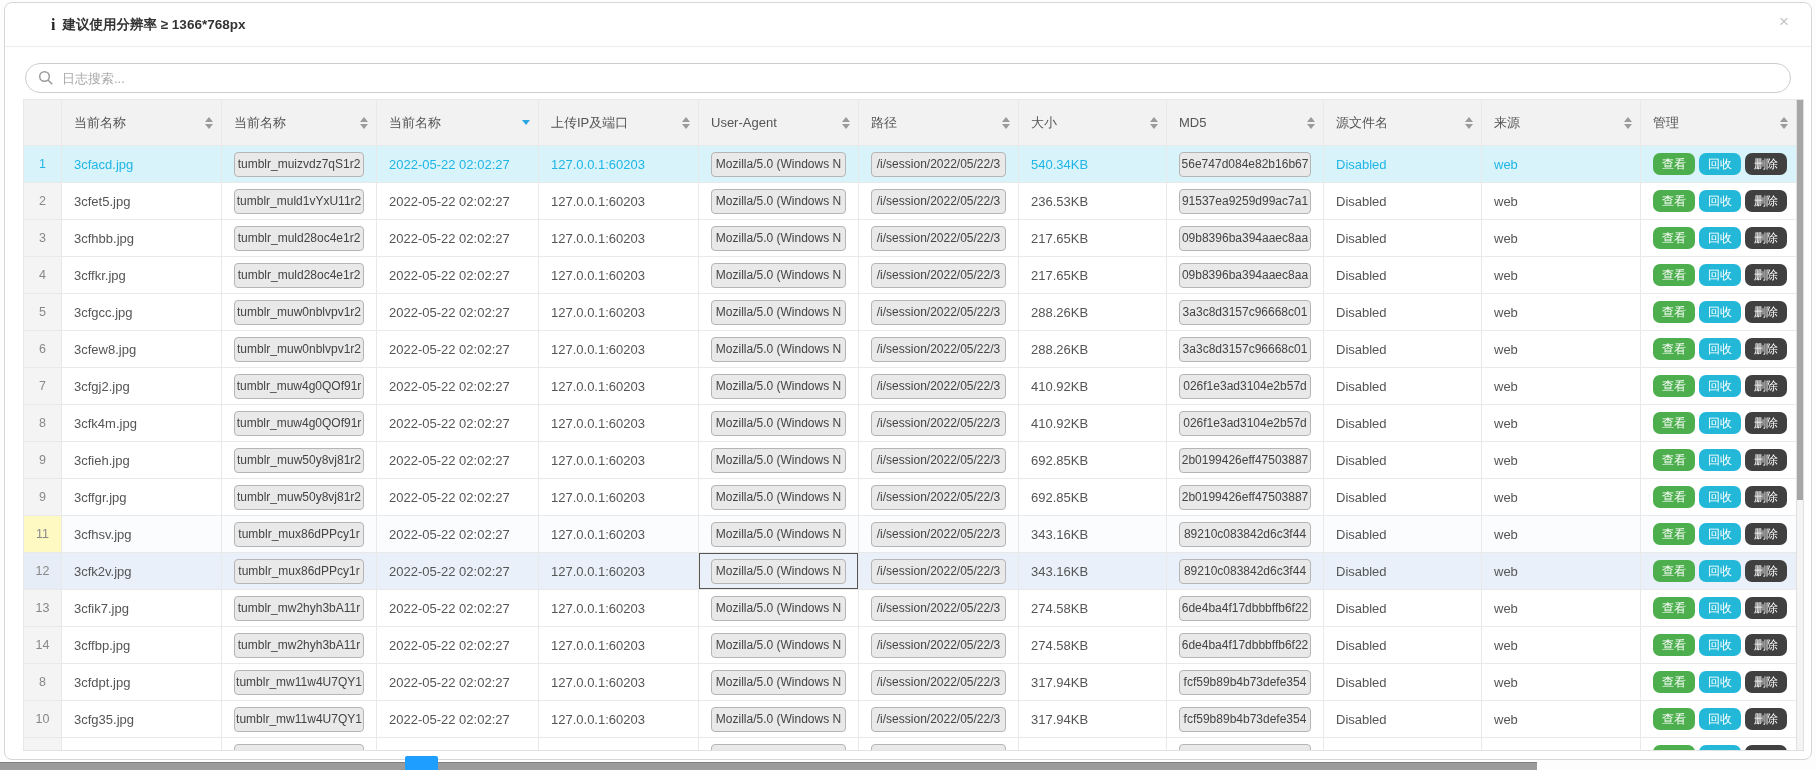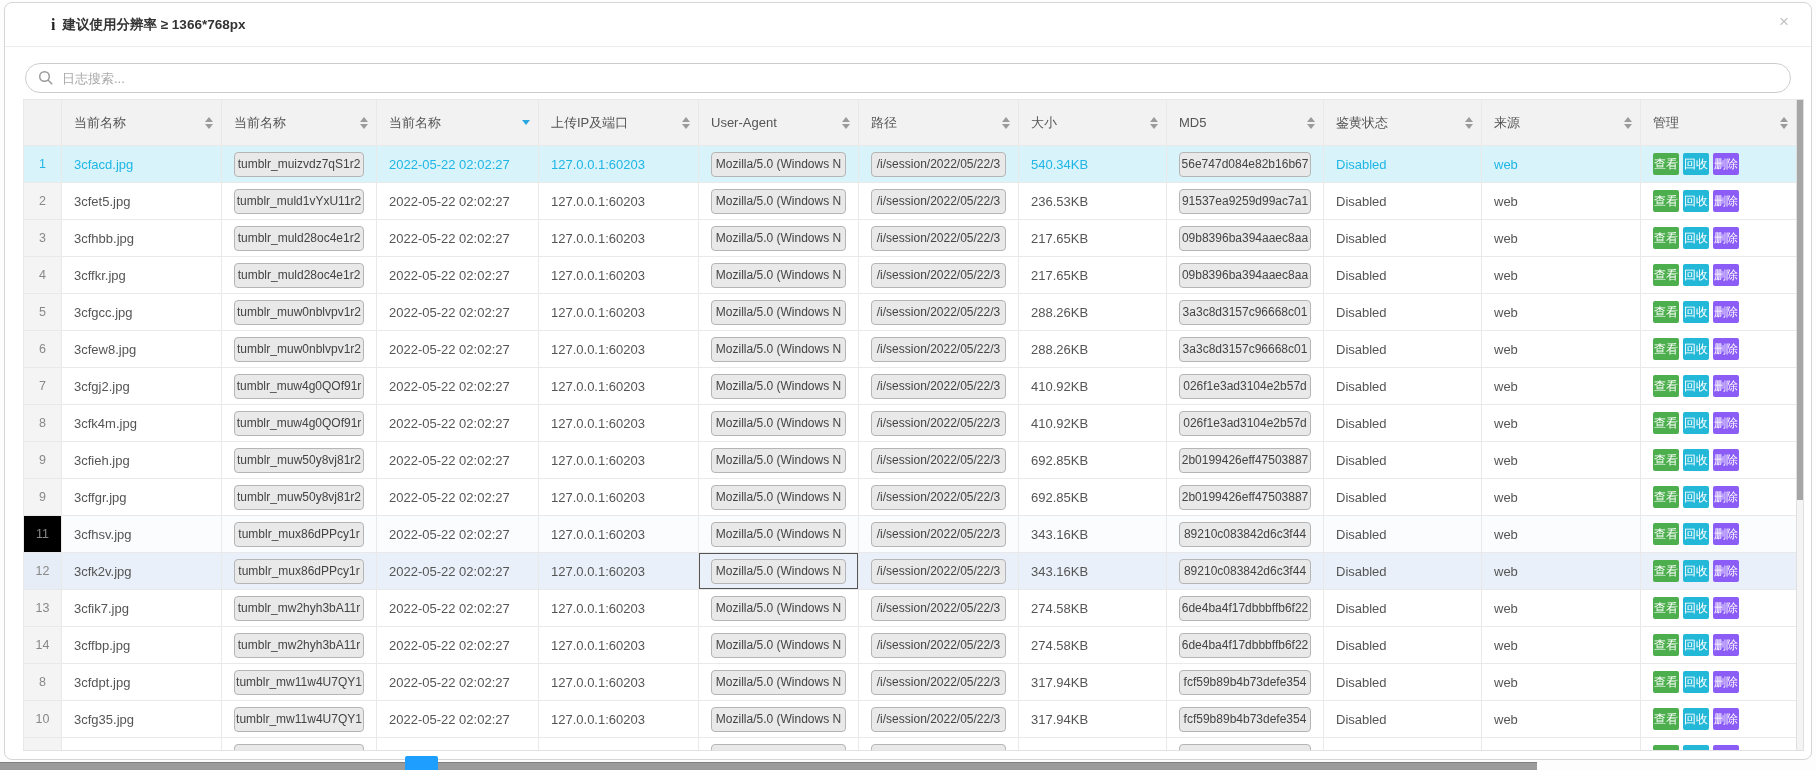--- a/index.html
+++ b/index.html
@@ -42,31 +42,31 @@
   .sort.desc-active i.down { border-top-color:#2aa7e0; }
 
   
   .chip { display:block; width:calc(100% - 10px); margin:0 auto; height:25px;
     background:#e9e9e9; border:1px solid #b5b5b5; border-radius:4px; color:#444;
     font-size:12px; text-align:center; line-height:23px; overflow:hidden;
     white-space:nowrap; cursor:pointer; font-family:inherit; }
   td.chip-cell { padding:0 7px; }
 
   
-  .act { display:inline-block; border:none; border-radius:2px; color:#fff; font-size:12px;
-    padding:4px 1px; margin-right:4px; cursor:pointer; font-family:inherit; line-height:14px; }
+  .act { display:inline-block; border:none; border-radius:7px; color:#fff; font-size:12px;
+    padding:4px 9px; margin-right:4px; cursor:pointer; font-family:inherit; line-height:14px; }
   .act.view { background:#4cae4c; }
   .act.recycle { background:#24b8d8; }
-  .act.del { background:#8b5cf6; }
+  .act.del { background:#404040; }
 
   
   tr.selected td { background:#d8f3f9; color:#1fb6e6; }
   tr.selected td.num { background:#d8f3f9; color:#1fb6e6; }
   tr.tint-light td { background:#fbfcfe; }
-  tr.tint-light td.num { background:#000000; }
+  tr.tint-light td.num { background:#fef9c3; }
   tr.hovered td { background:#eaf0f9; }
   tr.hovered td.num { background:#e7edf6; }
   td.focus-cell { box-shadow:inset 0 0 0 1px #555; }
 
   
   .vscroll { position:absolute; top:0; right:0; width:8px; height:652px;
     background:#f4f4f4; border:1px solid #e0e0e0; }
   .vscroll .thumb { position:absolute; top:0; left:0; width:6px; height:400px; background:#a6a6a6; }
 
   
@@ -188,21 +188,21 @@
                   <div class="th-inner">
                     <span>MD5</span>
                     <span class="sort">
                       <i class="up"></i>
                       <i class="down"></i>
                     </span>
                   </div>
                 </th>
                 <th>
                   <div class="th-inner">
-                    <span>鉴黄状态</span>
+                    <span>源文件名</span>
                     <span class="sort">
                       <i class="up"></i>
                       <i class="down"></i>
                     </span>
                   </div>
                 </th>
                 <th>
                   <div class="th-inner">
                     <span>来源</span>
                     <span class="sort">

